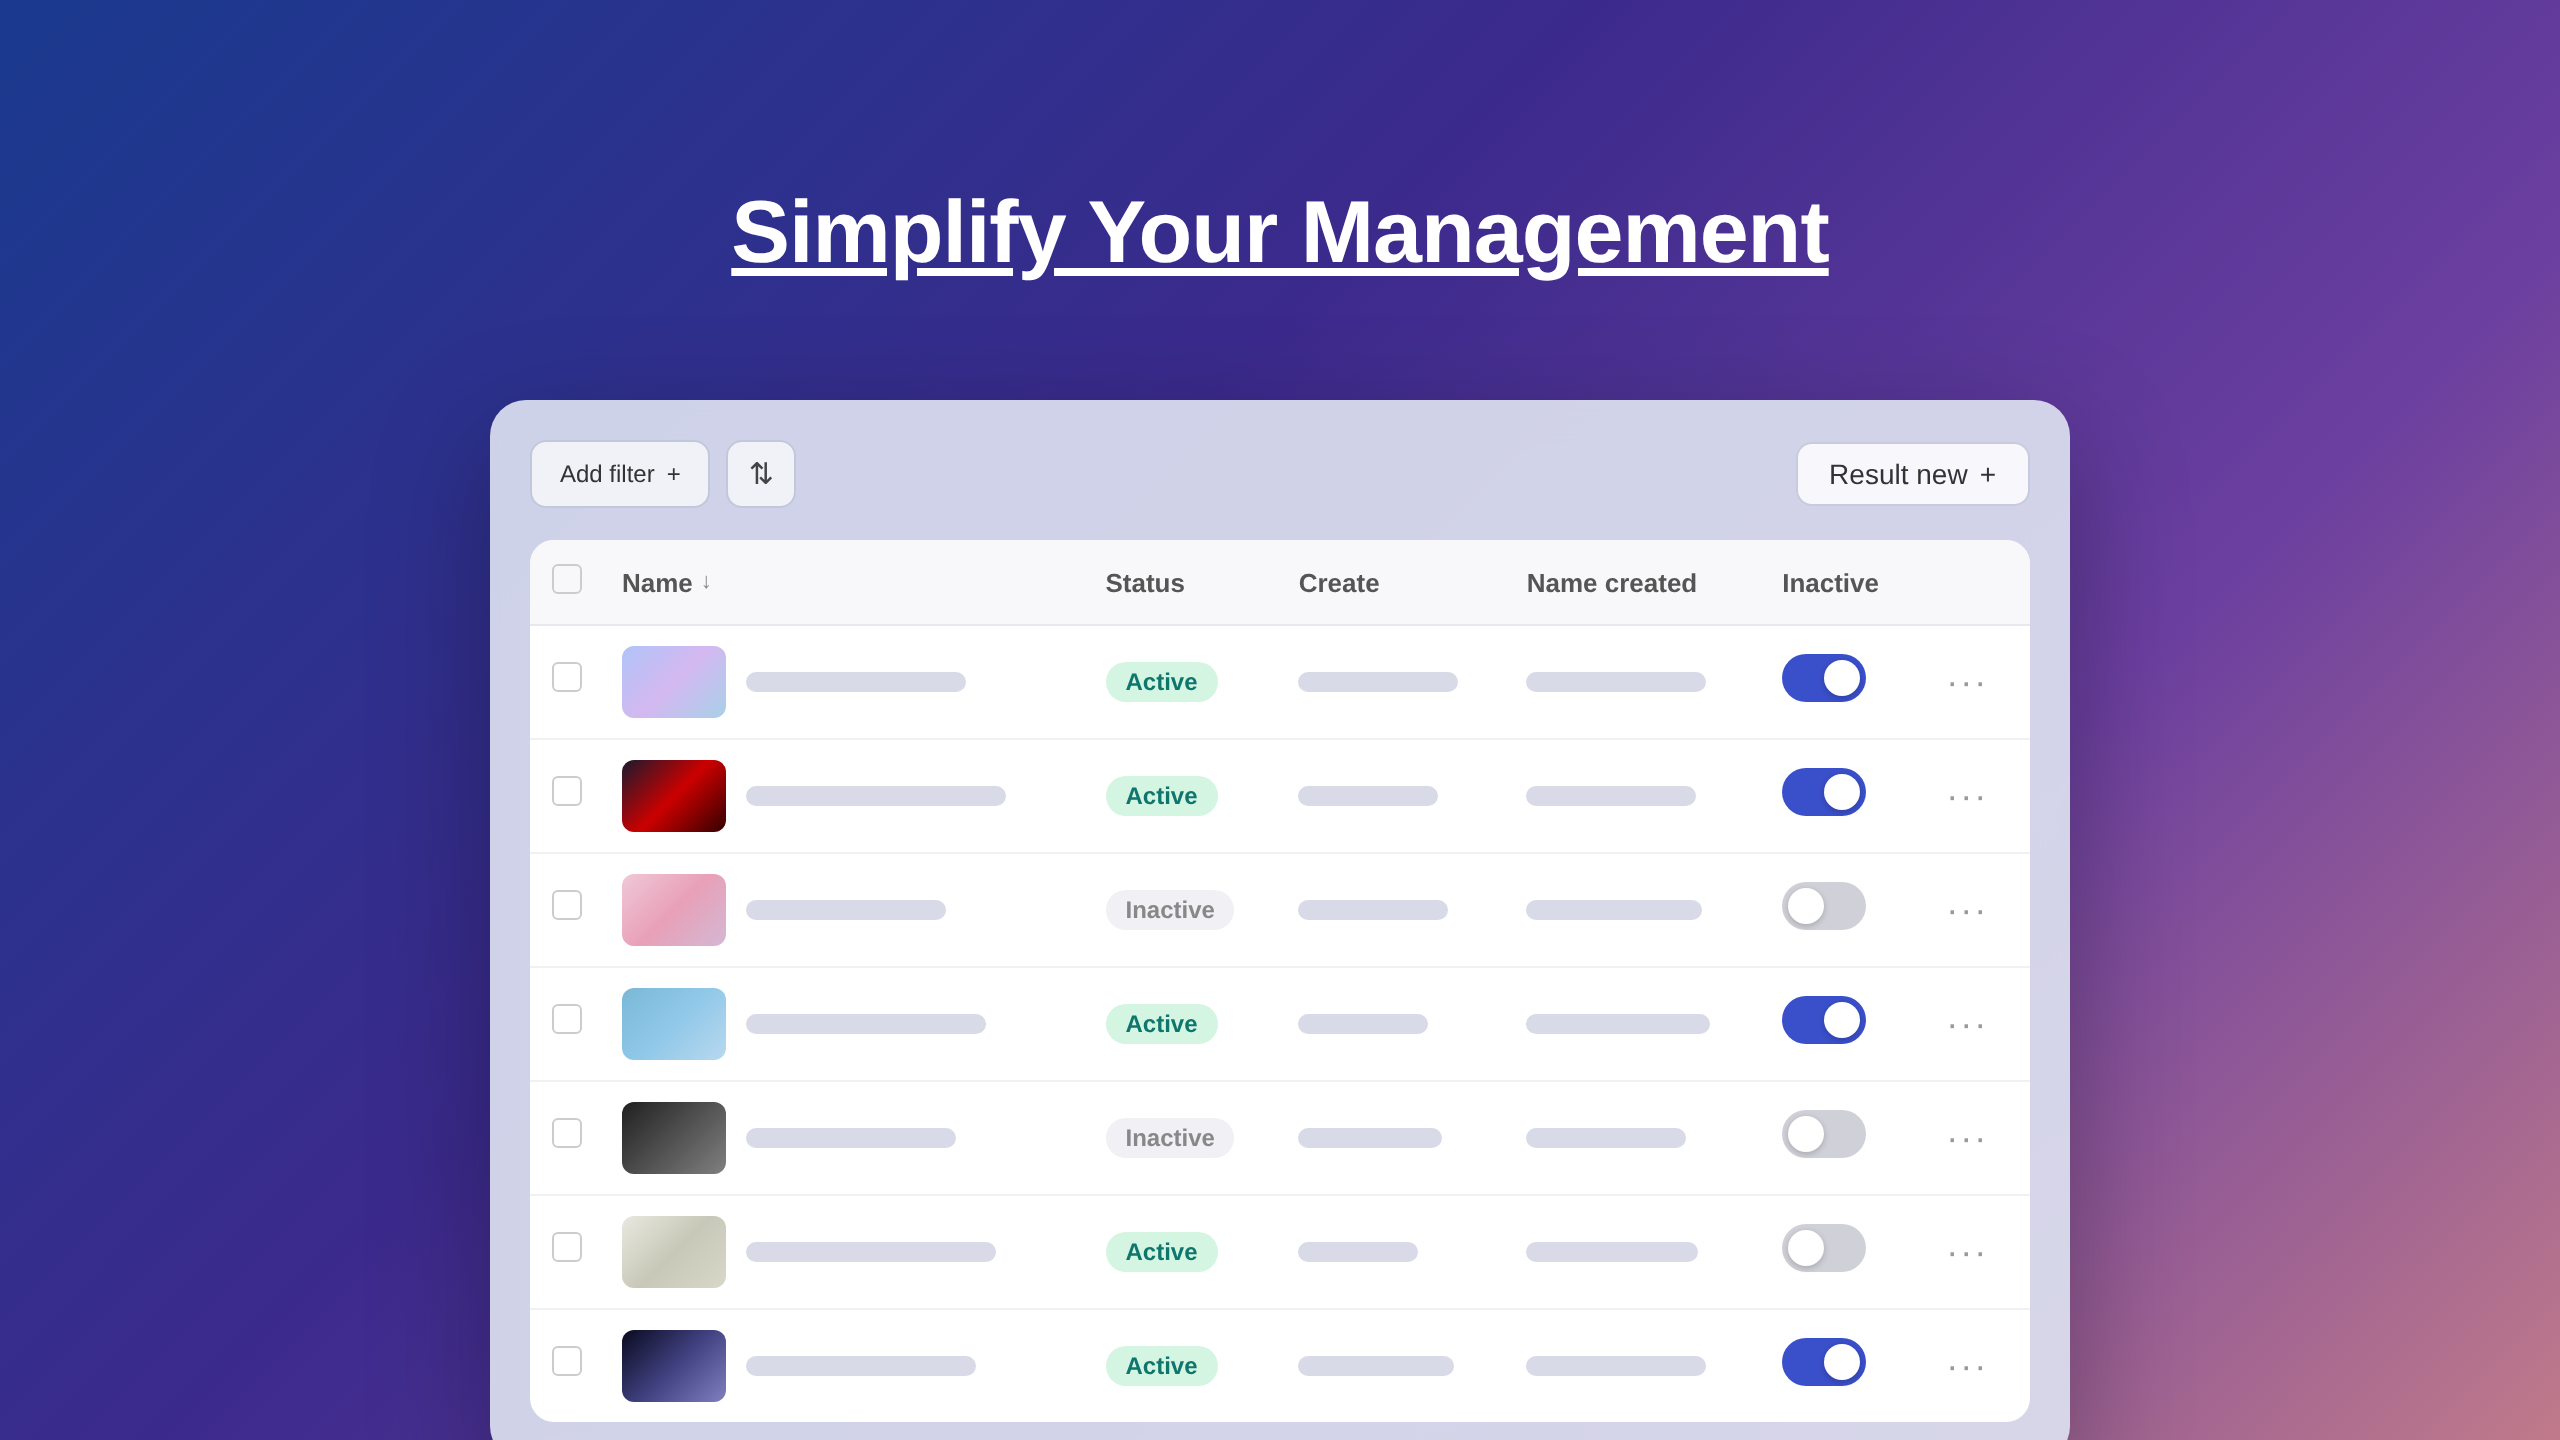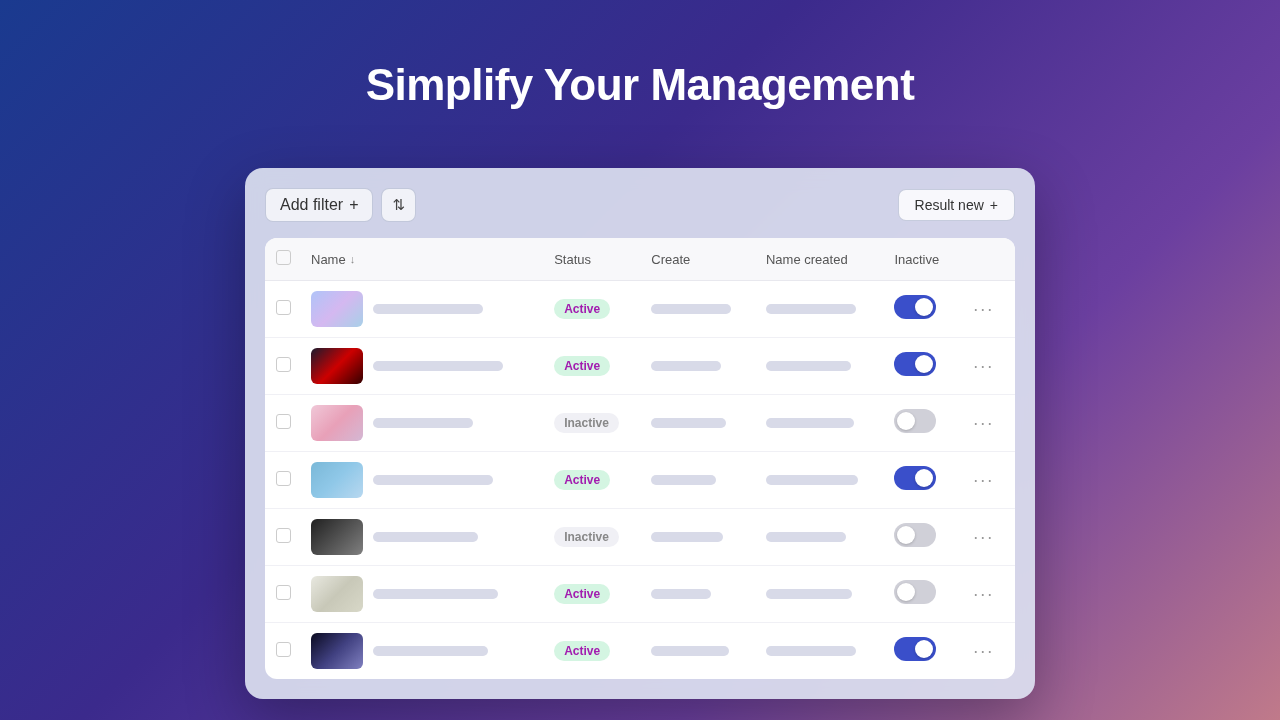--- a/index.html
+++ b/index.html
@@ -11,22 +11,23 @@
       font-family: -apple-system, BlinkMacSystemFont, 'Segoe UI', sans-serif;
       background: linear-gradient(135deg, #1a3a8f 0%, #3b2a8c 40%, #6b3fa0 70%, #c07a8a 100%);
       display: flex;
       flex-direction: column;
       align-items: center;
     }
 
     
     .hero {
       text-align: center;
-      padding: 60px 20px 40px;
+      padding: 92px 20px 40px;
       color: white;
+      text-decoration: underline;
     }
 
     .hero-title {
       font-size: 44px;
       font-weight: 800;
       color: #ffffff;
       margin-bottom: 18px;
       letter-spacing: -0.5px;
     }
 
@@ -59,21 +60,21 @@
     .toolbar-left {
       display: flex;
       gap: 8px;
     }
 
     .btn-add-filter {
       background: rgba(255,255,255,0.7);
       border: 1.5px solid rgba(150,160,190,0.5);
       border-radius: 8px;
       padding: 7px 14px;
-      font-size: 16px;
+      font-size: 12px;
       color: #333;
       cursor: pointer;
       display: flex;
       align-items: center;
       gap: 6px;
     }
 
     .btn-sort {
       background: rgba(255,255,255,0.7);
       border: 1.5px solid rgba(150,160,190,0.5);
@@ -114,21 +115,21 @@
     }
 
     thead tr {
       background: #f8f8fa;
       border-bottom: 1px solid #e8e8ee;
     }
 
     thead th {
       padding: 12px 10px;
       font-size: 13px;
-      font-weight: 400;
+      font-weight: 700;
       color: #555;
       text-align: left;
     }
 
     thead th:first-child {
       width: 36px;
       text-align: center;
     }
 
     tbody tr {
@@ -193,21 +194,21 @@
     .badge {
       display: inline-block;
       padding: 3px 10px;
       border-radius: 20px;
       font-size: 12px;
       font-weight: 600;
     }
 
     .badge-active {
       background: #d4f5e2;
-      color: #a21caf;
+      color: #0f766e;
     }
 
     .badge-inactive {
       background: #f0f0f5;
       color: #888;
     }
 
     
     .result-bar {
       height: 10px;

